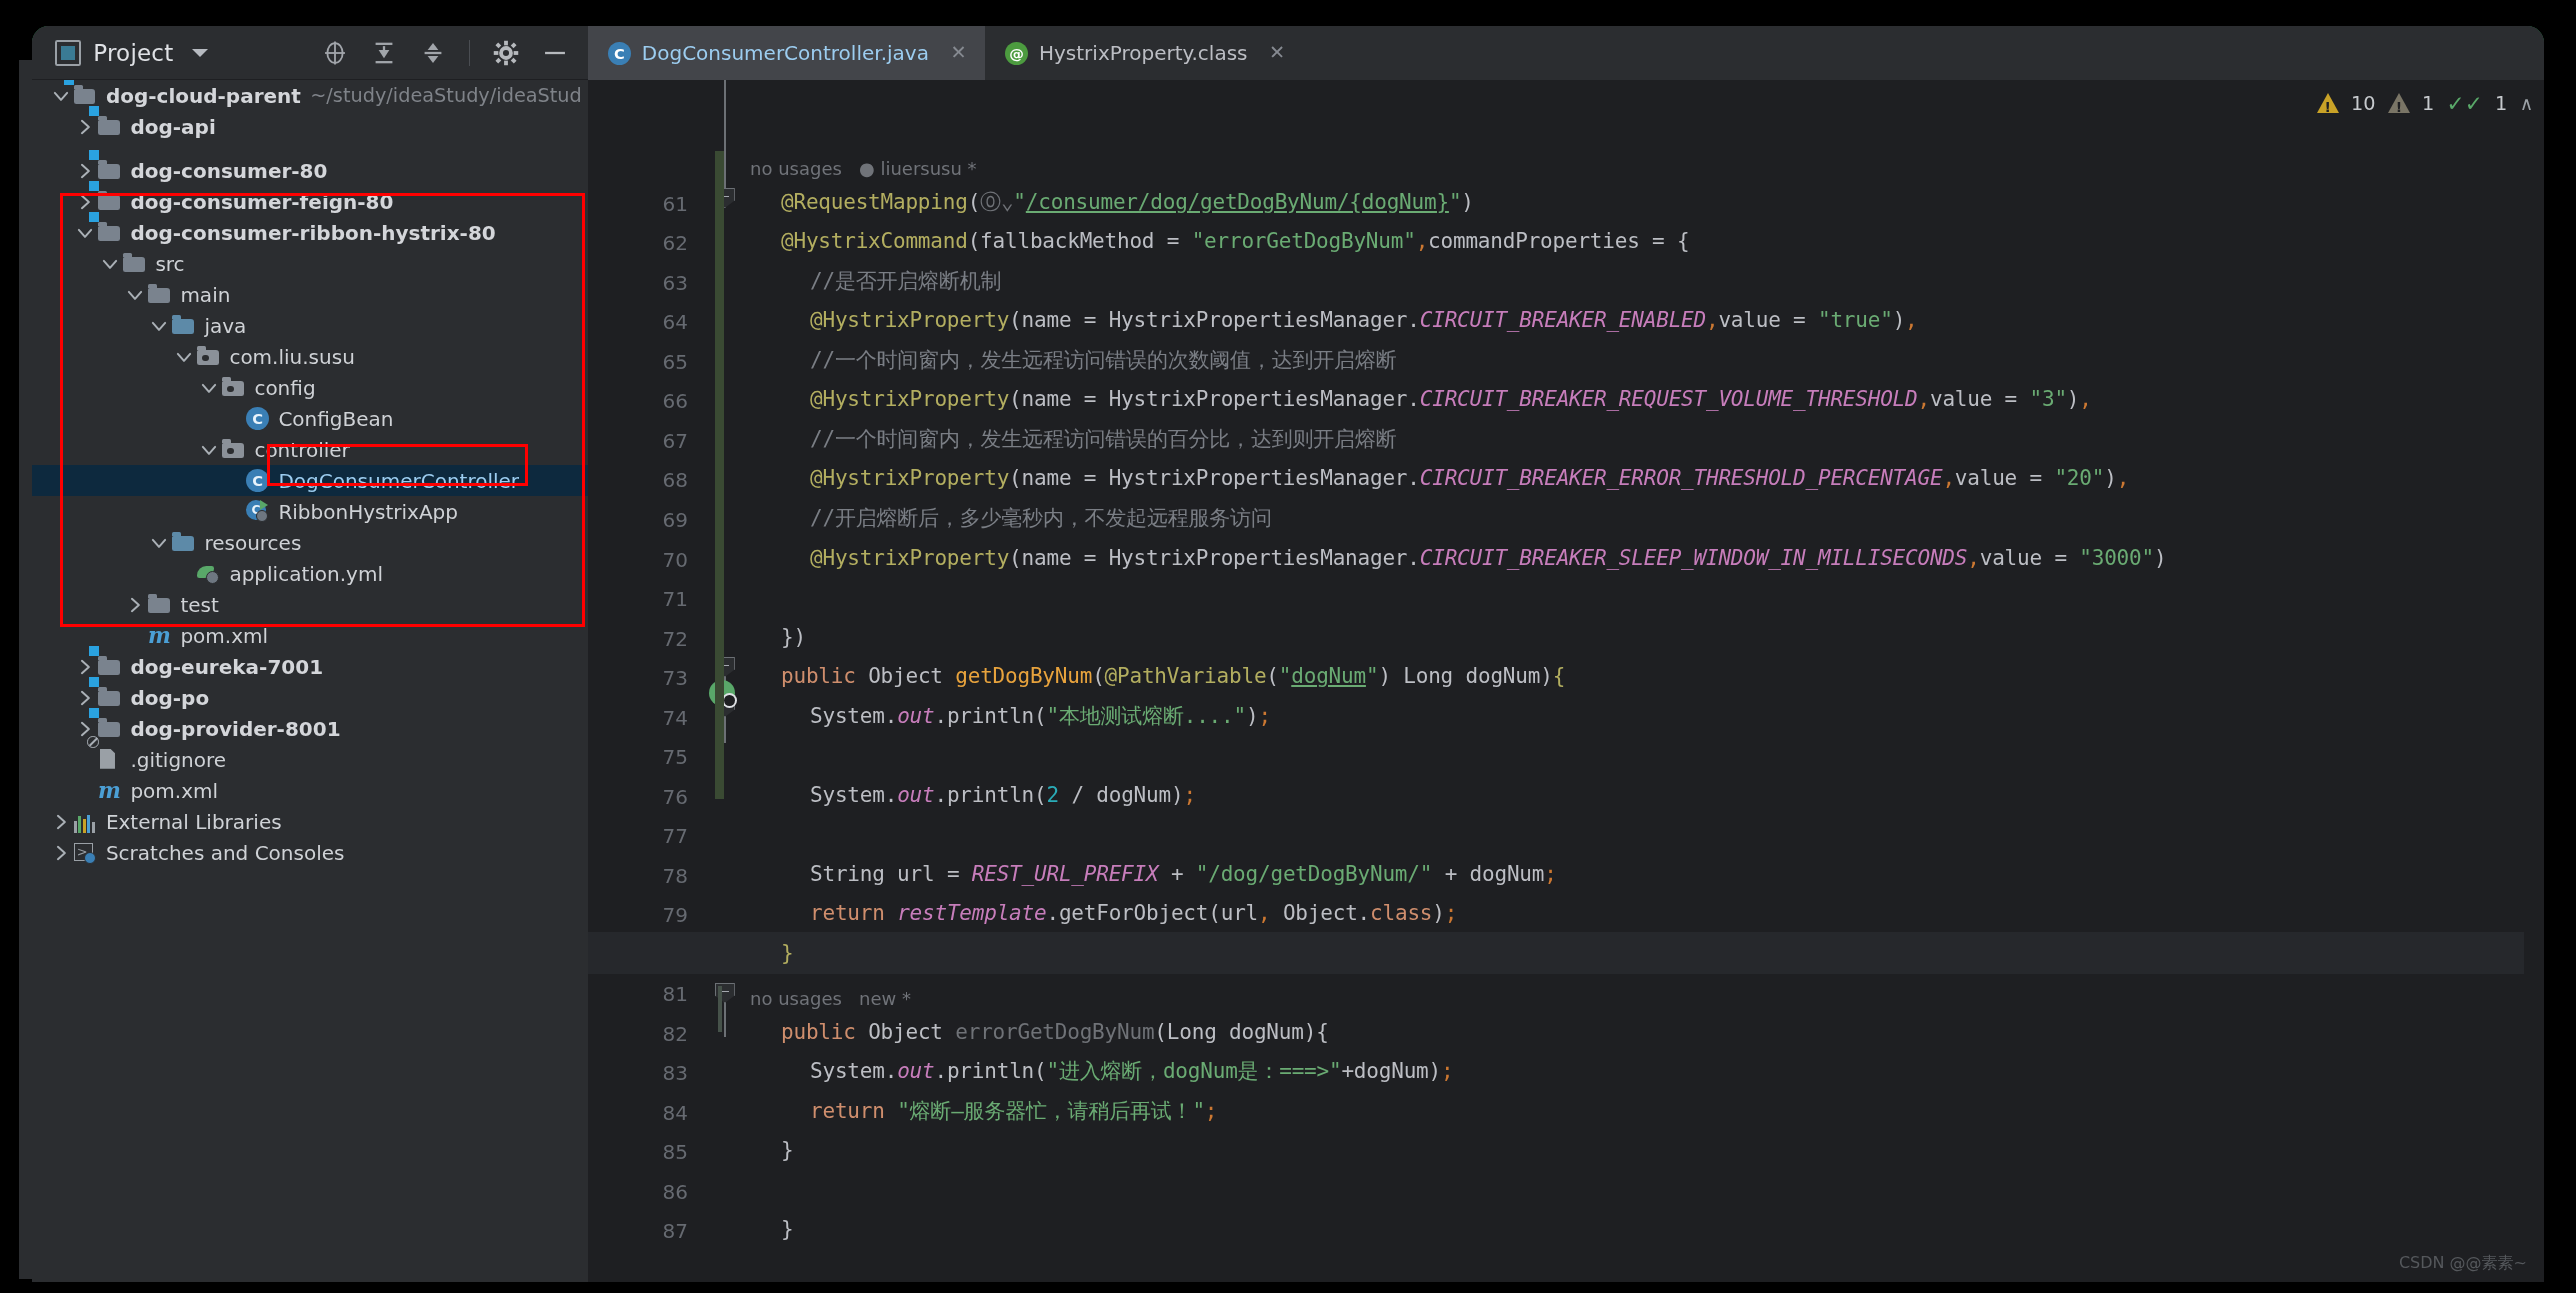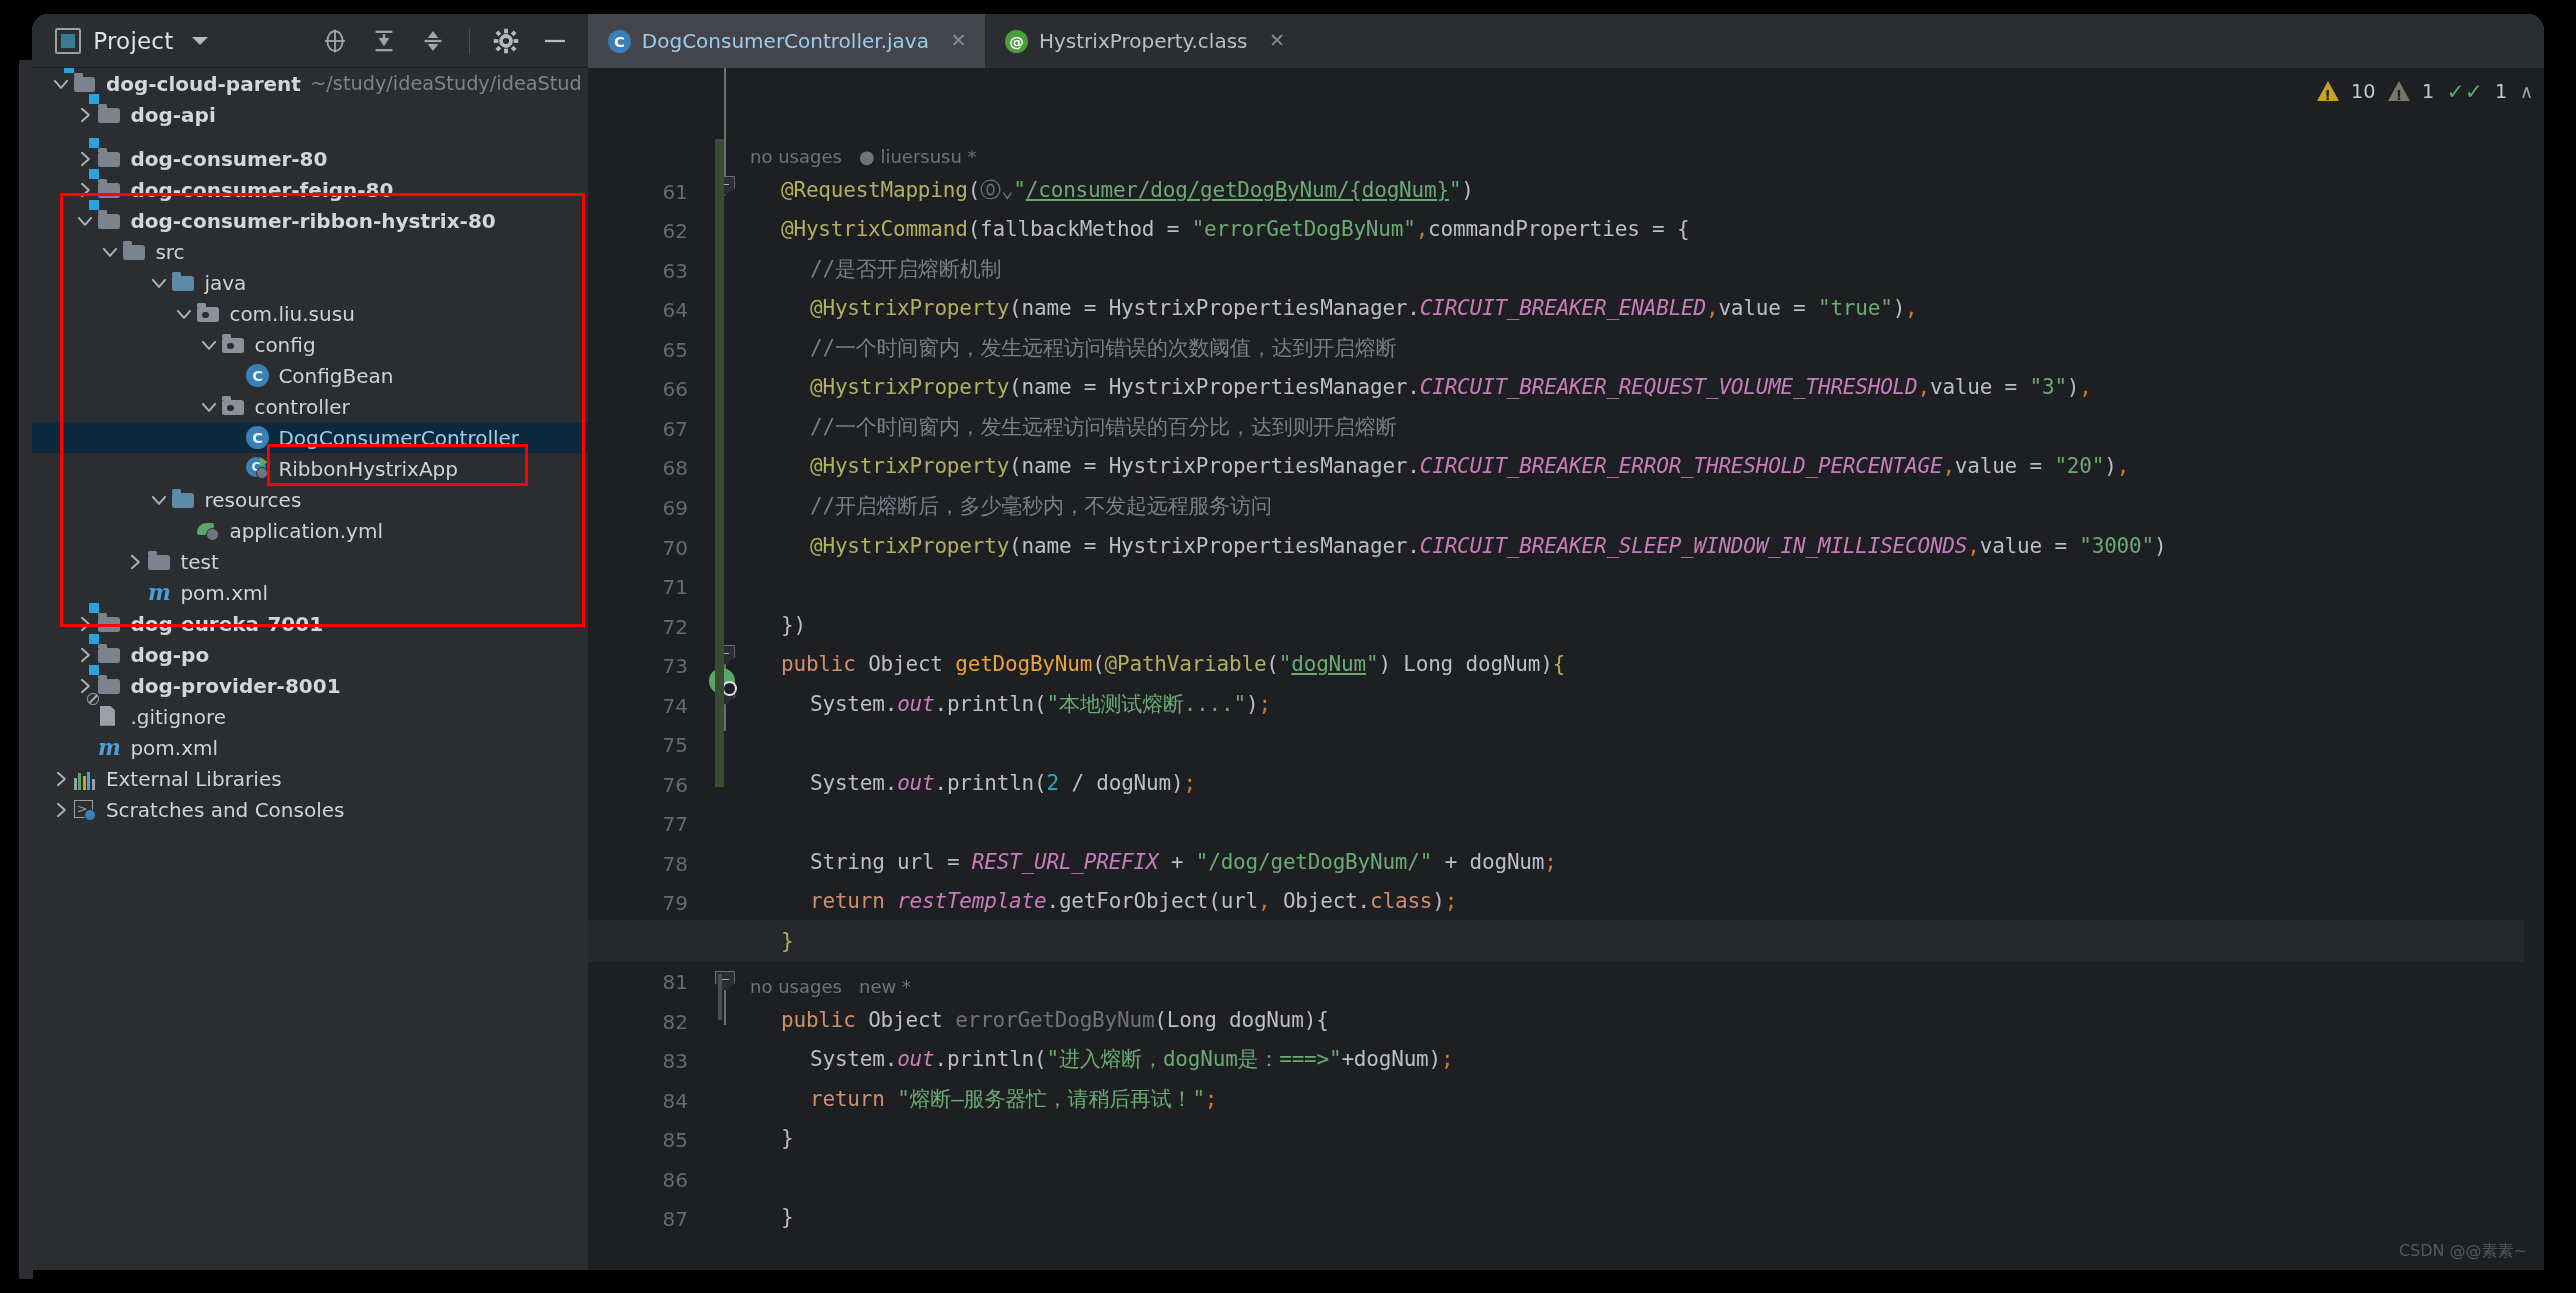--- a/index.html
+++ b/index.html
@@ -10,21 +10,21 @@
     overflow: hidden;
   }
   #root {
     position: relative;
     width: 2576px; height: 1293px;
     background: #000000;
   }
   
   #ide {
     position: absolute;
-    left: 32px; top: 14px;
+    left: 32px; top: 26px;
     width: 2512px; height: 1256px;
     background: #22c55e;
     border-radius: 17px 17px 0 0;
     overflow: hidden;
   }
   
   #topbar {
     position: absolute; left: 0; top: 0;
     width: 100%; height: 54px;
     background: #2b2d30;
@@ -454,20 +454,29 @@
           <span class="lbl bold">dog-consumer-ribbon-hystrix-80</span>
         </div>
         <div class="row" style="padding-left: 68px;">
           <span class="arrow">
             <svg width="20" height="20" viewBox="0 0 26 26">
               <path d="M5,9 L13,18 L21,9" fill="none" stroke="#aab0b6" stroke-width="2.6" stroke-linecap="round" stroke-linejoin="round"></path>
             </svg>
           </span>
           <span class="ic"><span class="ico-folder"><span class="tab2"></span><span class="b"></span></span></span>
           <span class="lbl">src</span>
+        </div>
+        <div class="row" style="padding-left: 93px;">
+          <span class="arrow">
+            <svg width="20" height="20" viewBox="0 0 26 26">
+              <path d="M5,9 L13,18 L21,9" fill="none" stroke="#aab0b6" stroke-width="2.6" stroke-linecap="round" stroke-linejoin="round"></path>
+            </svg>
+          </span>
+          <span class="ic"><span class="ico-folder"><span class="tab2"></span><span class="b"></span></span></span>
+          <span class="lbl">main</span>
         </div>
         <div class="row" style="padding-left: 117px;">
           <span class="arrow">
             <svg width="20" height="20" viewBox="0 0 26 26">
               <path d="M5,9 L13,18 L21,9" fill="none" stroke="#aab0b6" stroke-width="2.6" stroke-linecap="round" stroke-linejoin="round"></path>
             </svg>
           </span>
           <span class="ic"><span class="ico-folder ico-src"><span class="tab2" style="background:#5d8aa8"></span><span class="b"></span></span></span>
           <span class="lbl">java</span>
         </div>

